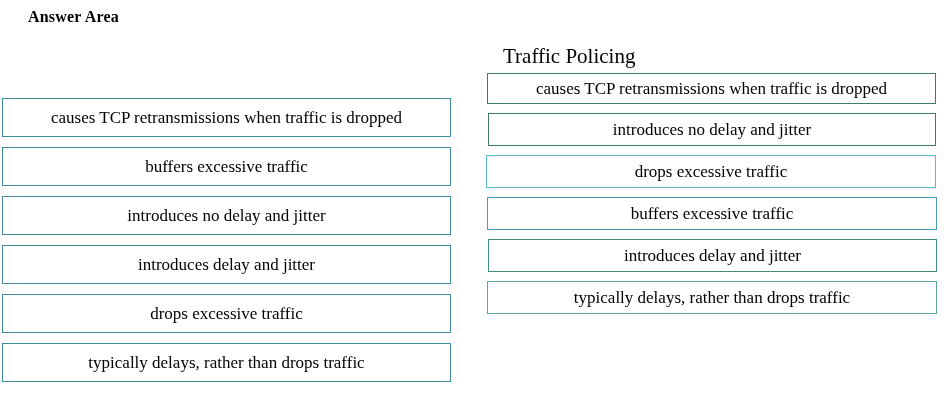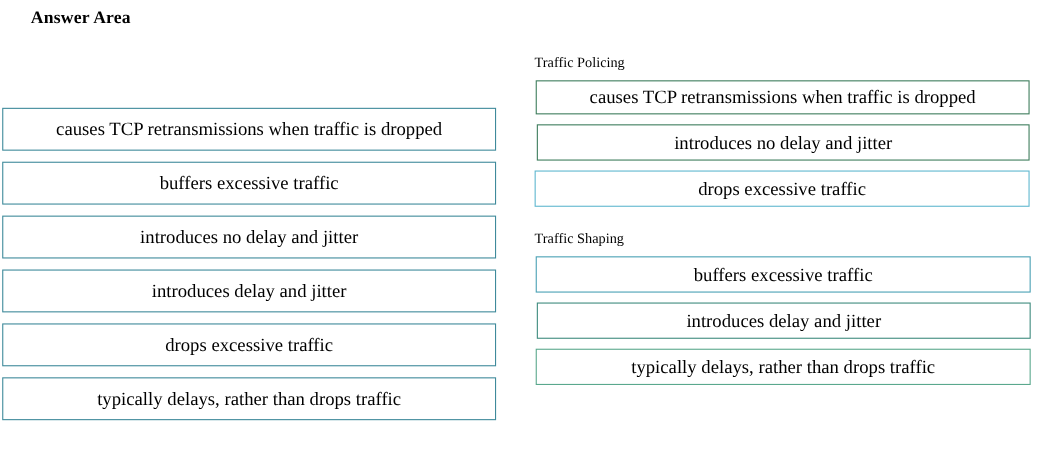--- a/index.html
+++ b/index.html
@@ -54,23 +54,23 @@
   }
 
   
   .target-column {
     position: absolute;
     left: 486px;
     top: 46px;
     width: 452px;
   }
   .category-title {
-    font-size: 13px;
+    font-size: 21px;
     line-height: 21px;
-    margin: 0 0 6px 0;
+    margin: 0 0 6px 17px;
     padding-left: 0px;
   }
   .category-title.shaping {
     margin-top: 18px;
   }
   .drop-list {
     list-style: none;
     margin: 0;
     padding: 0;
   }
@@ -138,21 +138,20 @@
       <span>causes TCP retransmissions when traffic is dropped</span>
     </li>
     <li class="drop-item tint-b tall">
       <span>introduces no delay and jitter</span>
     </li>
     <li class="drop-item tint-c tall">
       <span>drops excessive traffic</span>
     </li>
   </ul>
 
-  <div class="category-title shaping">Traffic Shaping</div>
 
   <ul class="drop-list">
     <li class="drop-item tint-d tall">
       <span>buffers excessive traffic</span>
     </li>
     <li class="drop-item tint-e tall">
       <span>introduces delay and jitter</span>
     </li>
     <li class="drop-item tint-f tall">
       <span>typically delays, rather than drops traffic</span>

